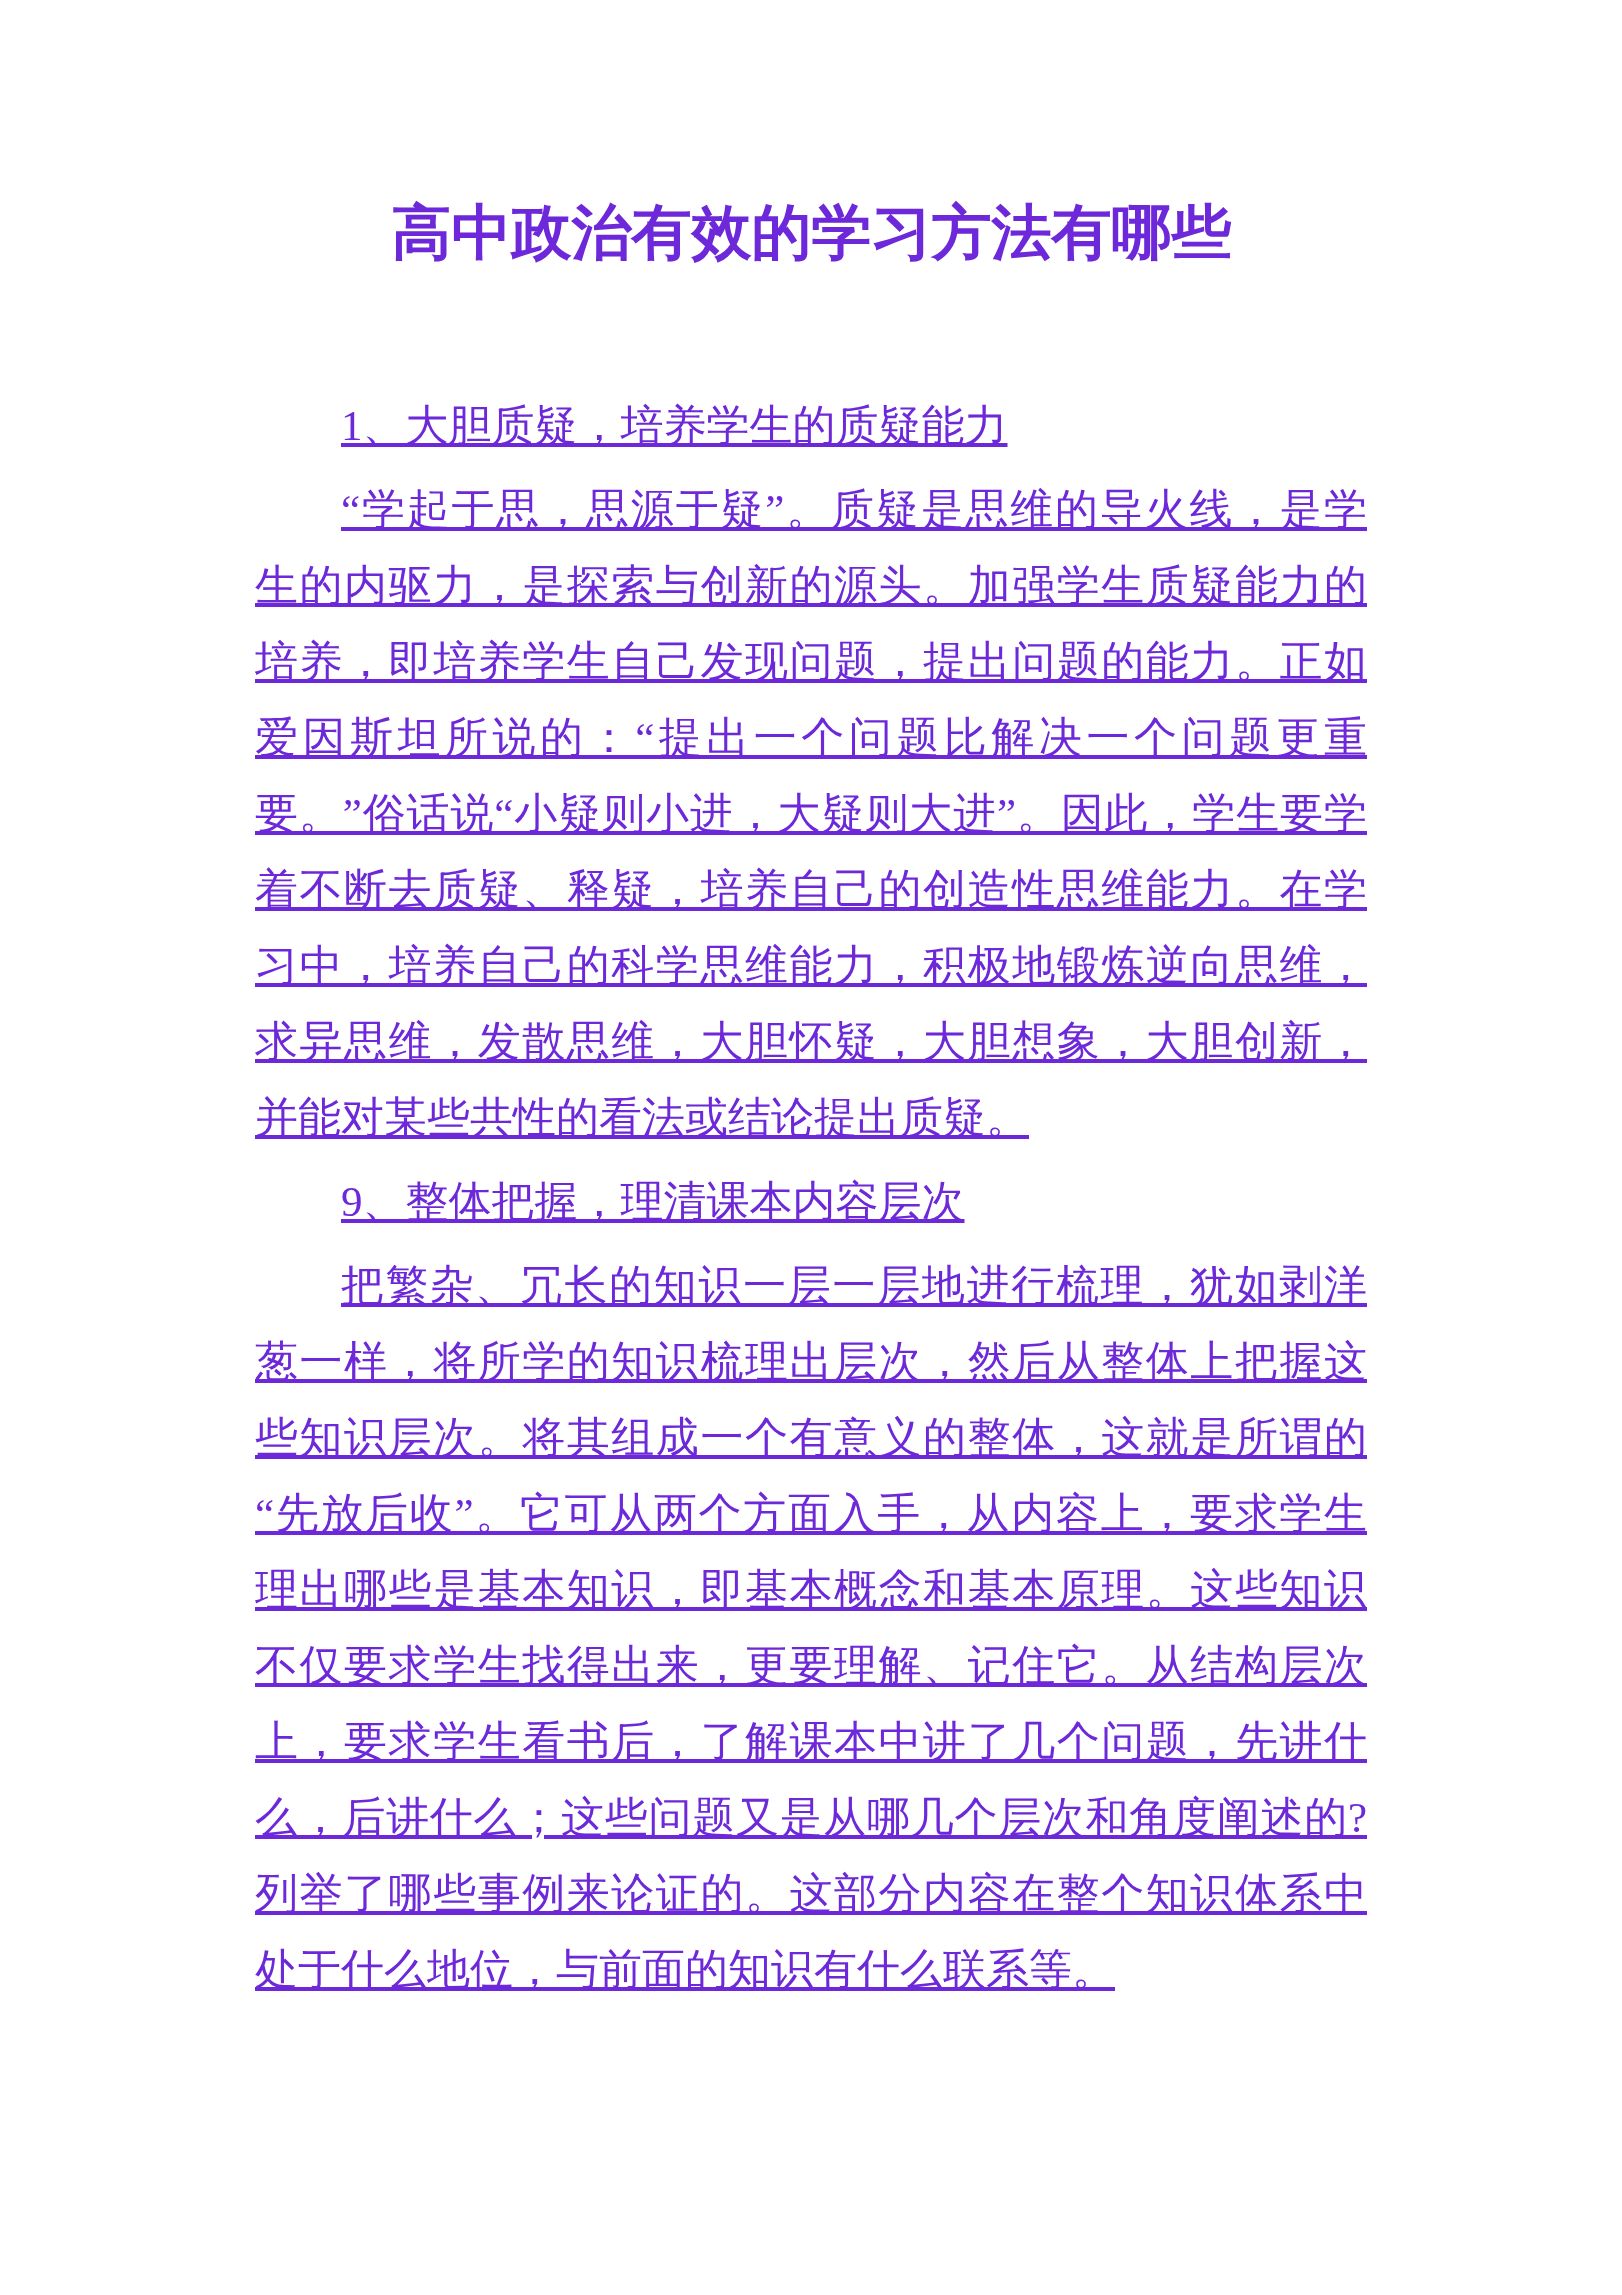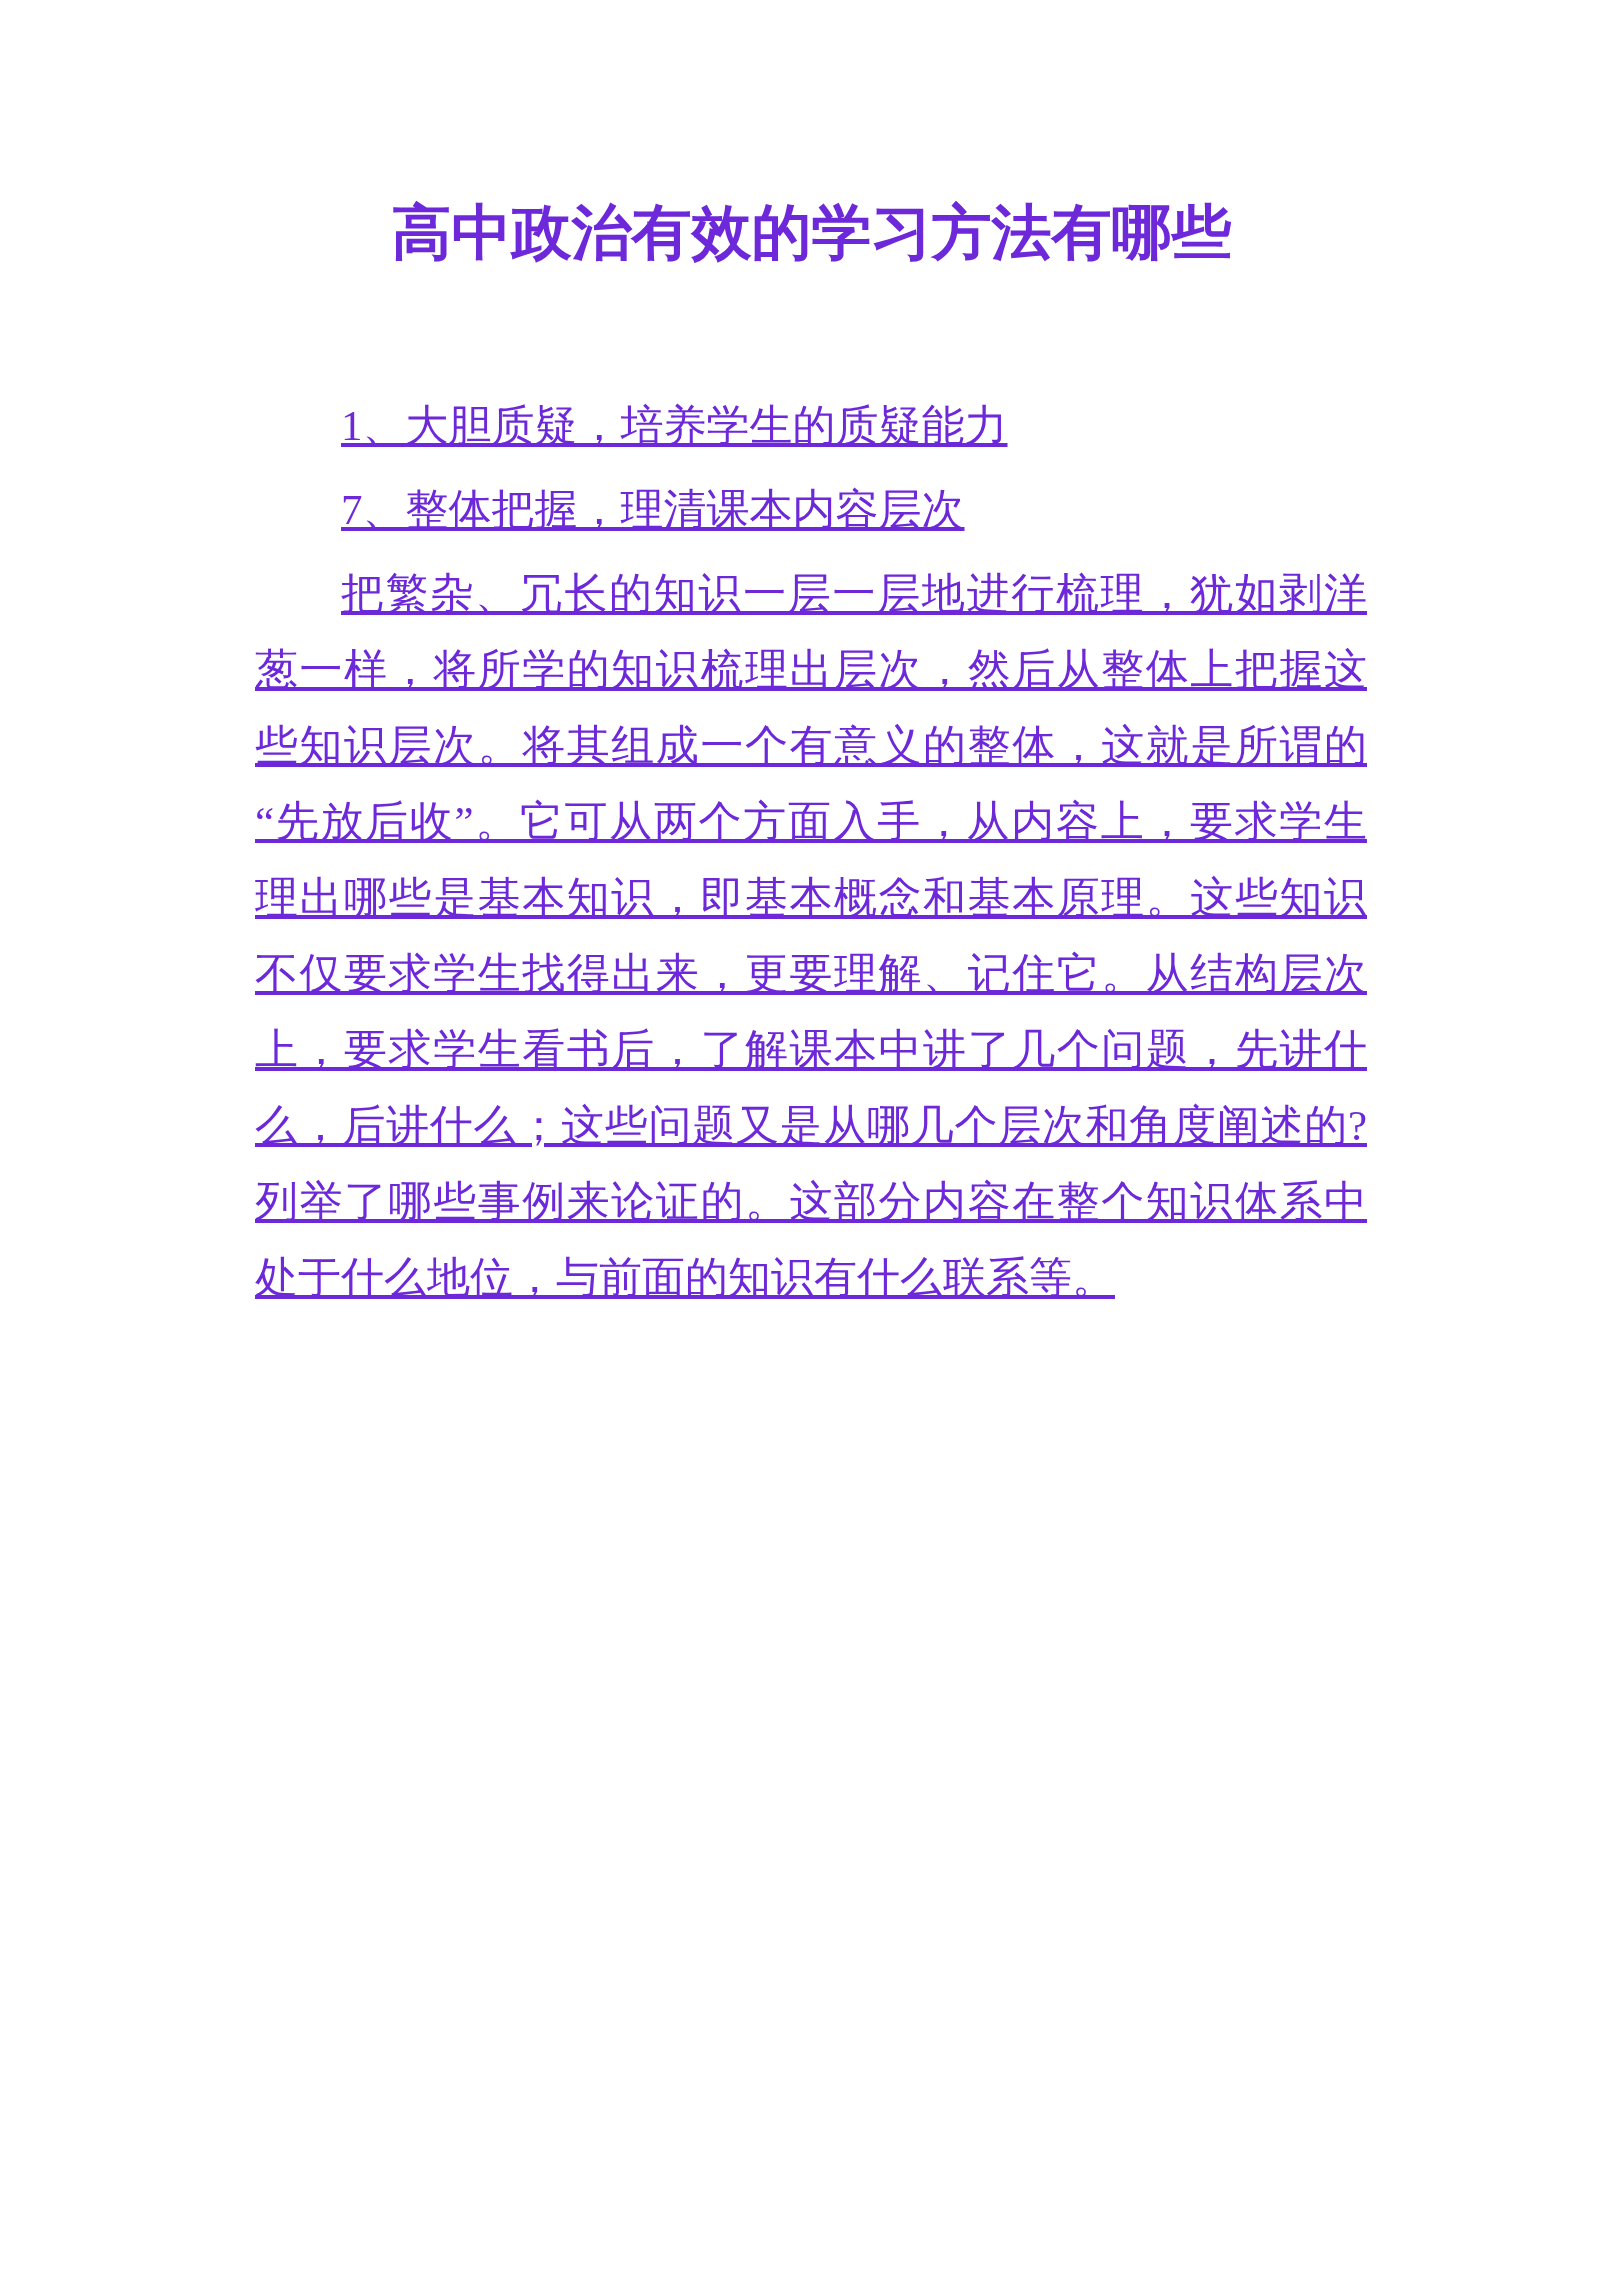--- a/index.html
+++ b/index.html
@@ -47,18 +47,19 @@
 </style>
 </head>
 <body>
 
 <div class="page">
 
   <div class="doc-title">高中政治有效的学习方法有哪些</div>
 
   <div class="doc-body">
     <p class="para">1、大胆质疑，培养学生的质疑能力</p>
-    <p class="para">7、整体把握，理清课本内容层次</p>
+    <p class="para">“学起于思，思源于疑”。质疑是思维的导火线，是学生的内驱力，是探索与创新的源头。加强学生质疑能力的培养，即培养学生自己发现问题，提出问题的能力。正如爱因斯坦所说的：“提出一个问题比解决一个问题更重要。”俗话说“小疑则小进，大疑则大进”。因此，学生要学着不断去质疑、释疑，培养自己的创造性思维能力。在学习中，培养自己的科学思维能力，积极地锻炼逆向思维，求异思维，发散思维，大胆怀疑，大胆想象，大胆创新，并能对某些共性的看法或结论提出质疑。</p>
+    <p class="para">9、整体把握，理清课本内容层次</p>
     <p class="para">把繁杂、冗长的知识一层一层地进行梳理，犹如剥洋葱一样，将所学的知识梳理出层次，然后从整体上把握这些知识层次。将其组成一个有意义的整体，这就是所谓的“先放后收”。它可从两个方面入手，从内容上，要求学生理出哪些是基本知识，即基本概念和基本原理。这些知识不仅要求学生找得出来，更要理解、记住它。从结构层次上，要求学生看书后，了解课本中讲了几个问题，先讲什么，后讲什么；这些问题又是从哪几个层次和角度阐述的?列举了哪些事例来论证的。这部分内容在整个知识体系中处于什么地位，与前面的知识有什么联系等。</p>
   </div>
 
 </div>
 
 
 </body></html>

